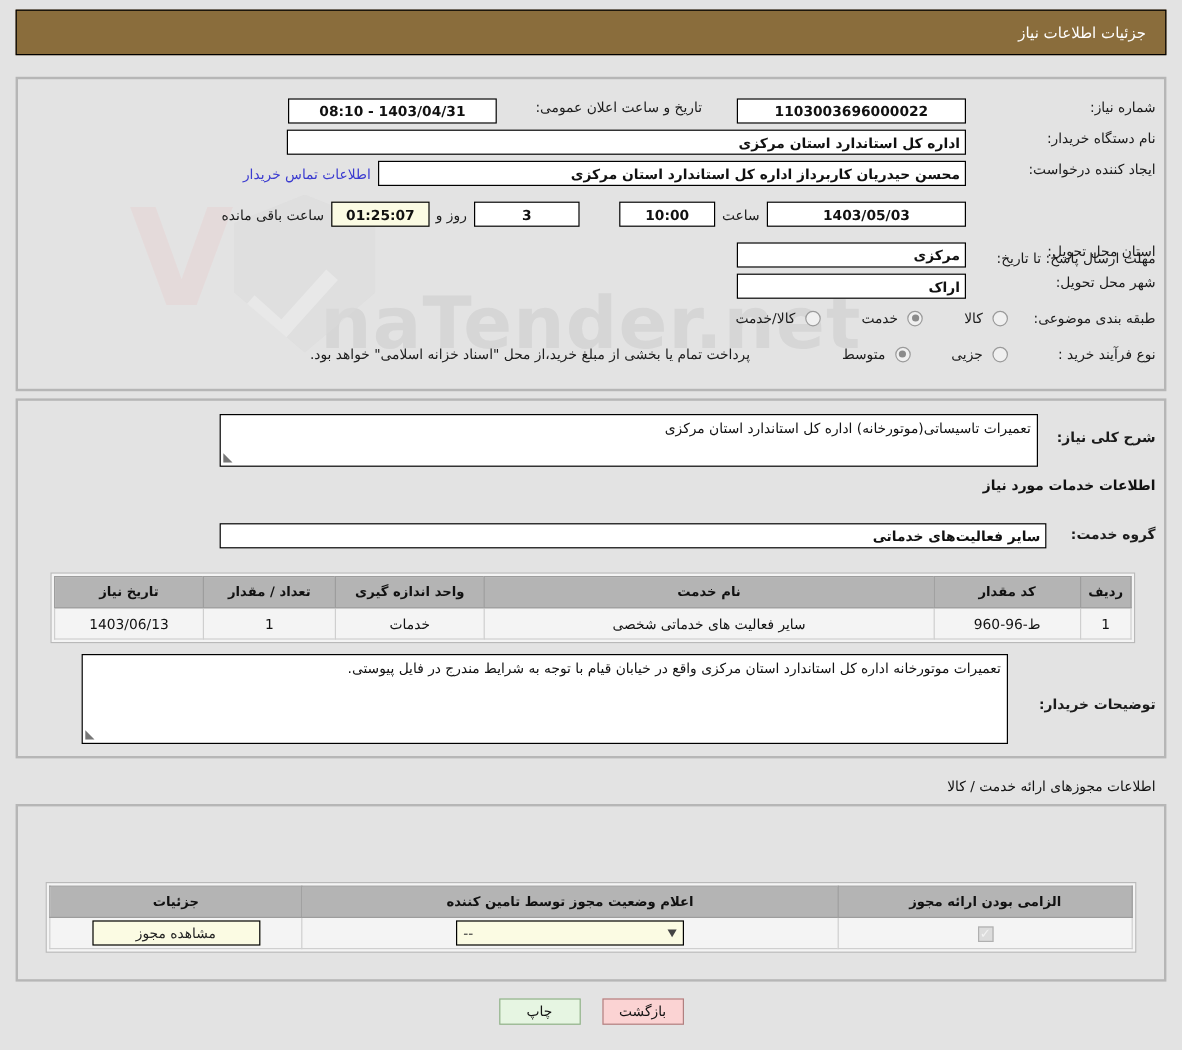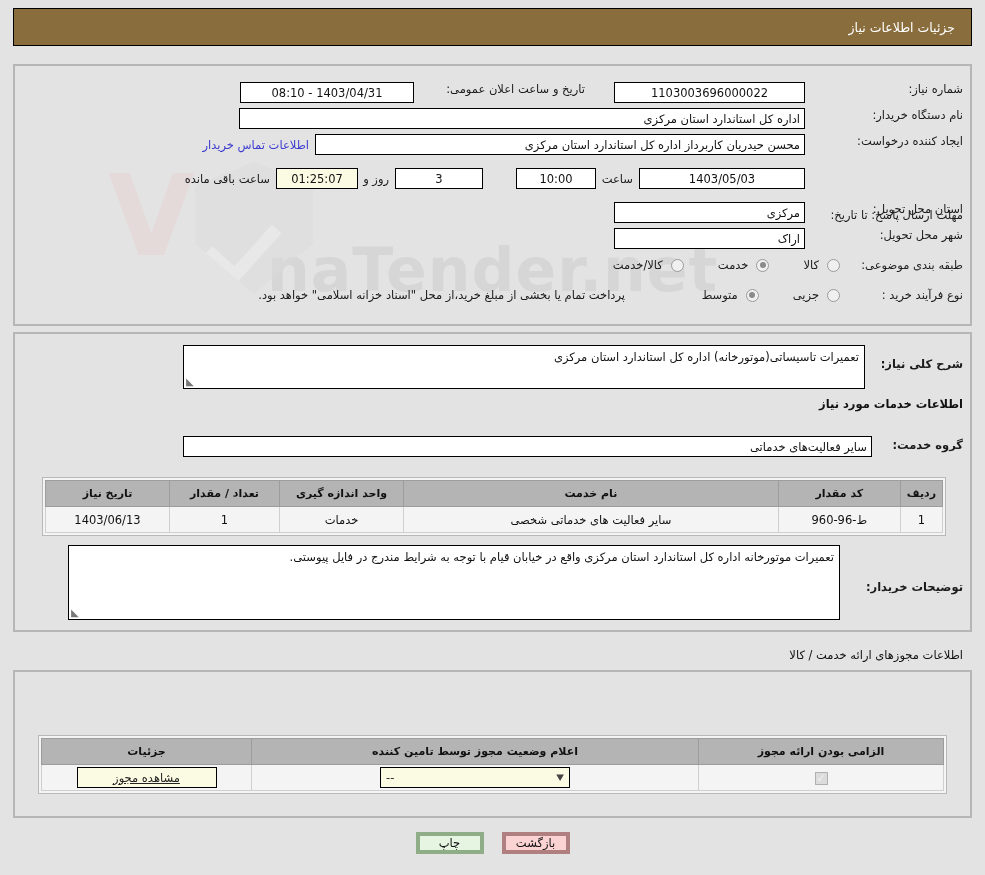--- a/index.html
+++ b/index.html
@@ -102,20 +102,21 @@
     background: #fff;
     border: 1px solid #000;
     height: 21px;
     font-size: 11.5px;
     color: #111;
     display: flex;
     align-items: center;
     padding: 0 4px;
     white-space: nowrap;
     overflow: hidden;
+    font-weight: bold;
   }
   .fld.c { justify-content: center; }
   .fld.r { justify-content: flex-start; }
   .fld.yellow { background: #fbfbe3; }
   .link {
     color: #3b3bd0;
     font-size: 11.5px;
     cursor: pointer;
     white-space: nowrap;
   }
@@ -231,21 +232,20 @@
     border: 1px solid #000;
     height: 21px;
     width: 140px;
     margin: 0 auto;
     display: flex;
     align-items: center;
     justify-content: center;
     font-size: 11.5px;
     color: #222;
     cursor: pointer;
-    text-decoration: underline;
   }
   .chk {
     width: 13px; height: 13px;
     border: 1px solid #b0b0b0;
     background: #dcdcdc;
     display: inline-flex;
     align-items: center;
     justify-content: center;
     color: #f2f2f2;
     font-size: 11px;
@@ -257,21 +257,21 @@
     position: absolute;
     left: 0; right: 0; top: 832px;
     display: flex;
     justify-content: center;
     gap: 18px;
     z-index: 5;
   }
   .btn {
     height: 22px;
     min-width: 68px;
-    border: 4px solid #d946ef;
+    border: 1px solid #d946ef;
     font-size: 11.5px;
     display: flex;
     align-items: center;
     justify-content: center;
     cursor: pointer;
     color: #111;
   }
   .btn-back  { background: #fbd3d3; border-color: #b08080; }
   .btn-print { background: #e6f5e2; border-color: #8fae88; }
 </style>

